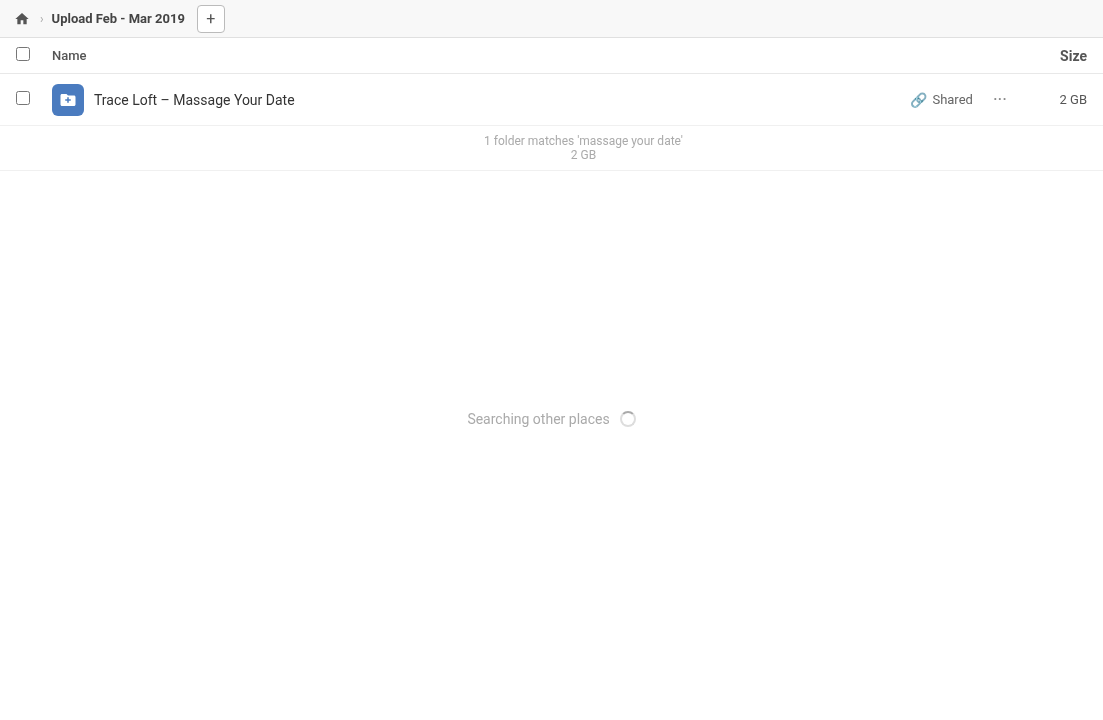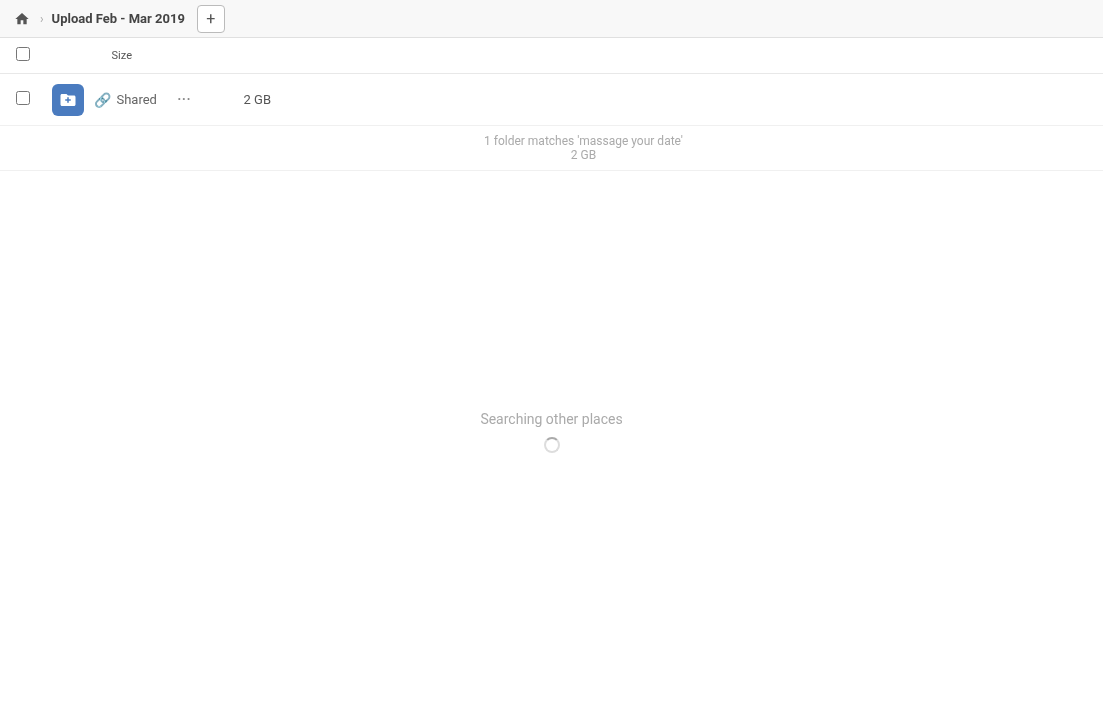--- a/index.html
+++ b/index.html
@@ -83,23 +83,23 @@
     .col-name {
       flex: 1;
       font-size: 13px;
       color: #555;
       font-weight: 500;
     }
 
     .col-size {
       width: 80px;
       text-align: right;
-      font-size: 11px;
-      color: #555;
-      font-weight: 400;
+      font-size: 14px;
+      color: #555;
+      font-weight: 700;
     }
 
     
     .file-row {
       display: flex;
       align-items: center;
       height: 52px;
       padding: 0 16px;
       border-bottom: 1px solid #f0f0f0;
       background: #fff;
@@ -183,21 +183,20 @@
       padding-right: 0;
     }
 
     
     .searching-section {
       display: flex;
       align-items: center;
       justify-content: center;
       margin-top: 240px;
       gap: 10px;
-      flex-direction: column;
     }
 
     .searching-text {
       font-size: 14px;
       color: #aaa;
     }
 
     
     .spinner {
       width: 16px;
@@ -233,33 +232,35 @@
   <span class="topbar-breadcrumb">Upload Feb - Mar 2019</span>
   <div class="topbar-add-btn">
     <span>+</span>
   </div>
 </div>
 
 <div class="col-headers">
   <div class="col-checkbox">
     <input type="checkbox" style="">
   </div>
+  <div class="col-name">Name</div>
   <div class="col-size">Size</div>
 </div>
 
 <div class="file-row">
   <div class="file-checkbox">
     <input type="checkbox" style="">
   </div>
   <div class="file-icon-wrap">
 
     <svg viewBox="0 0 24 24">
       <path d="M20 6h-8l-2-2H4c-1.1 0-2 .9-2 2v12c0 1.1.9 2 2 2h16c1.1 0 2-.9 2-2V8c0-1.1-.9-2-2-2zm-5 7h-2v2c0 .55-.45 1-1 1s-1-.45-1-1v-2H9c-.55 0-1-.45-1-1s.45-1 1-1h2V9c0-.55.45-1 1-1s1 .45 1 1v2h2c.55 0 1 .45 1 1s-.45 1-1 1z"></path>
     </svg>
   </div>
+  <div class="file-name">Trace Loft – Massage Your Date</div>
   <div class="file-shared">
     <span class="file-shared-icon">🔗</span>
     <span>Shared</span>
   </div>
   <div class="file-more">···</div>
   <div class="file-size">2 GB</div>
 </div>
 
 <div class="match-info">
   <span>1 folder matches 'massage your date'</span>

